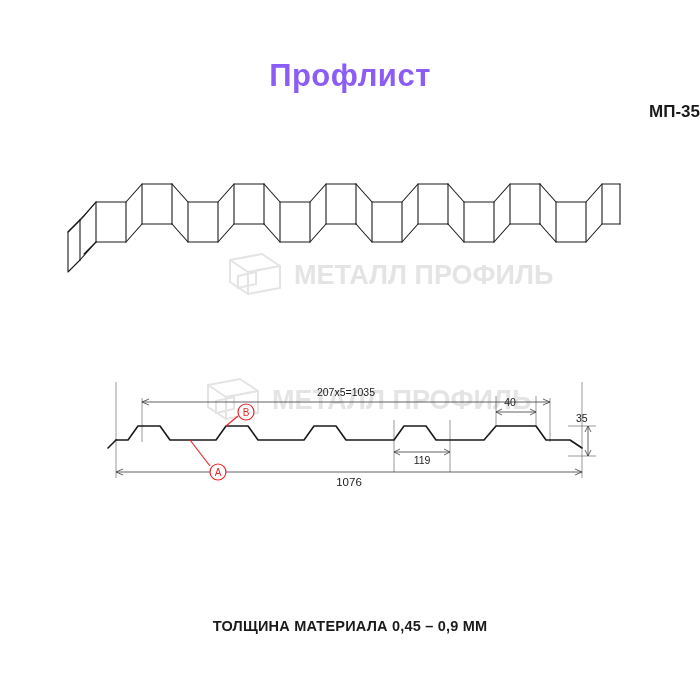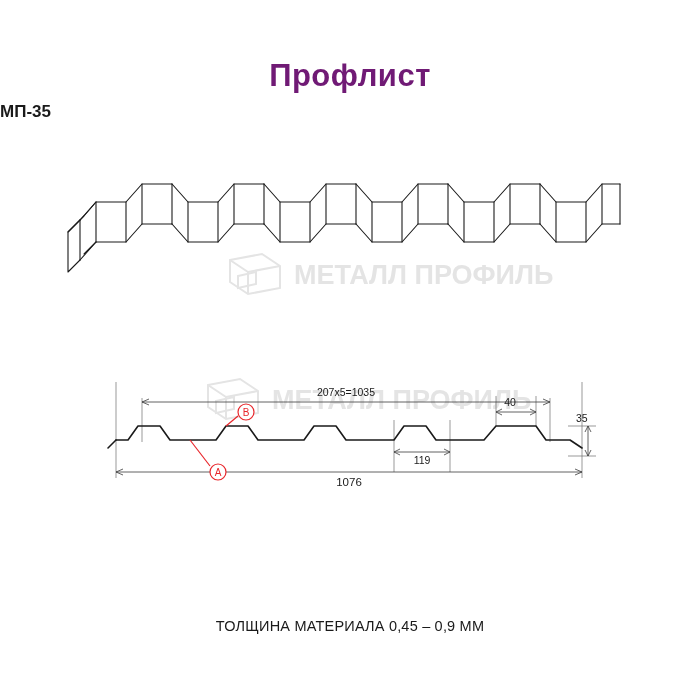--- a/index.html
+++ b/index.html
@@ -23,40 +23,40 @@
   }
   .title {
     position: absolute;
     top: 58px;
     left: 0;
     width: 700px;
     text-align: center;
     font-size: 31px;
     font-weight: bold;
     letter-spacing: 0.5px;
-    color: #701a75;
+    color: #8b5cf6;
   }
   .subtitle {
     position: absolute;
     top: 102px;
     left: 0;
     width: 700px;
-    text-align: left;
+    text-align: right;
     font-size: 17px;
     font-weight: bold;
     color: #1a1a1a;
   }
   .footer-note {
     position: absolute;
     top: 618px;
     left: 0;
     width: 700px;
     text-align: center;
     font-size: 14.5px;
-    font-weight: normal;
+    font-weight: bold;
     letter-spacing: 0.2px;
     color: #1a1a1a;
   }
   .iso-wrap {
     position: absolute;
     top: 160px;
     left: 60px;
     width: 580px;
     height: 150px;
   }

